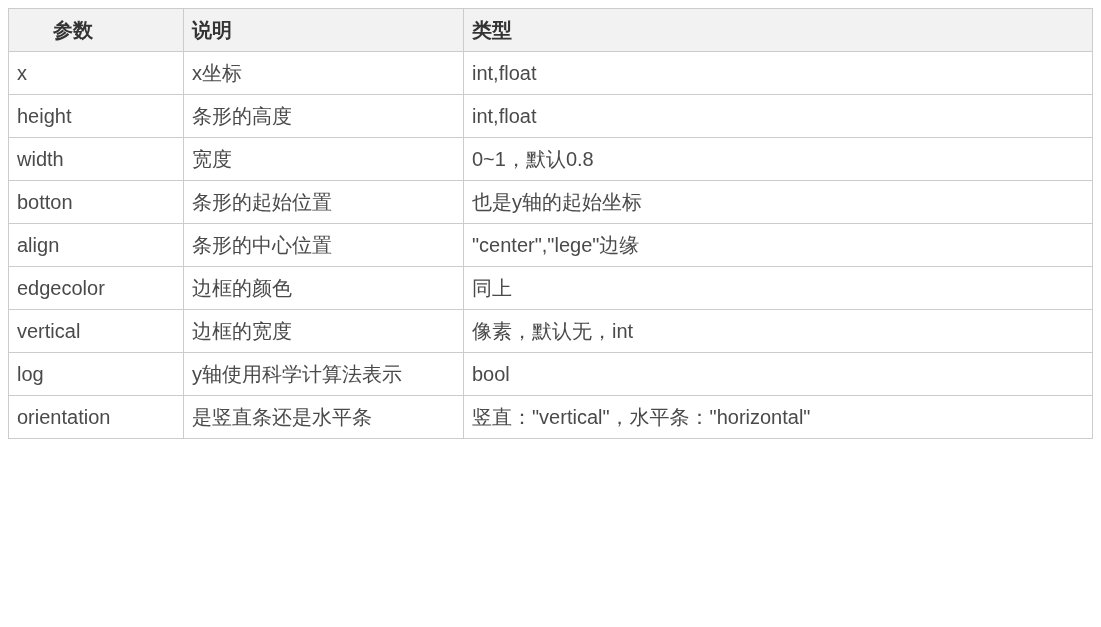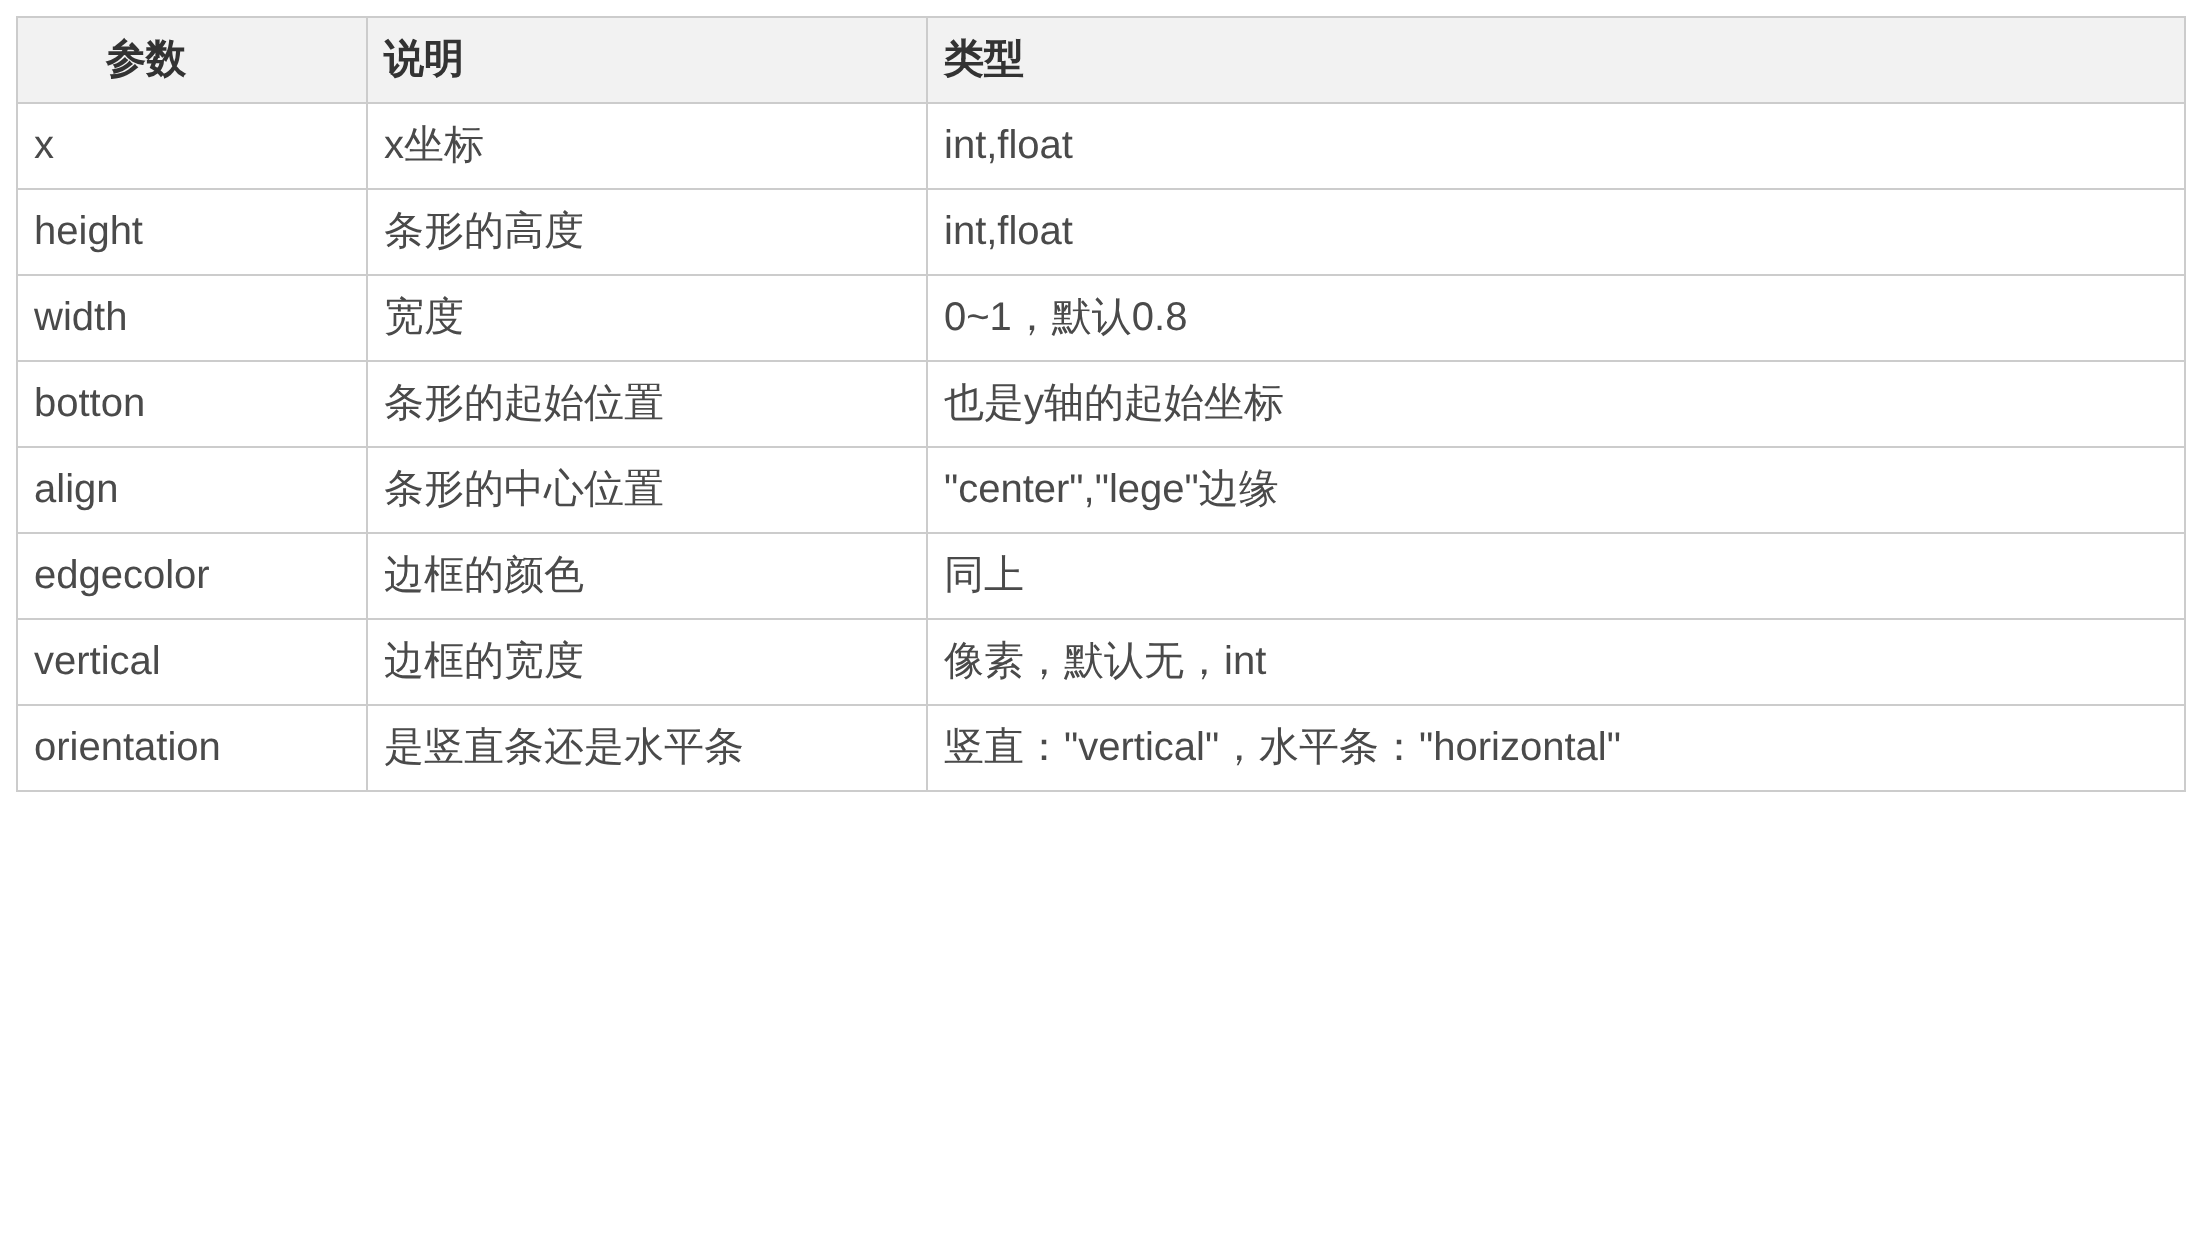--- a/index.html
+++ b/index.html
@@ -81,18 +81,23 @@
       <td>edgecolor</td>
       <td>边框的颜色</td>
       <td>同上</td>
     </tr>
     <tr>
       <td>vertical</td>
       <td>边框的宽度</td>
       <td>像素，默认无，int</td>
     </tr>
     <tr>
+      <td>log</td>
+      <td>y轴使用科学计算法表示</td>
+      <td>bool</td>
+    </tr>
+    <tr>
       <td>orientation</td>
       <td>是竖直条还是水平条</td>
       <td>竖直："vertical"，水平条："horizontal"</td>
     </tr>
   </tbody>
 </table>
 
 </body></html>

